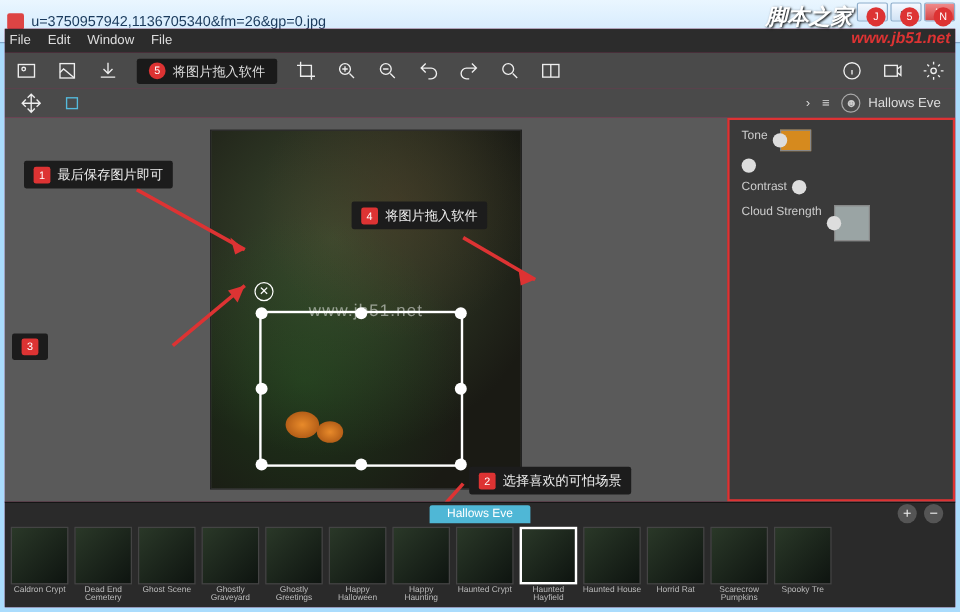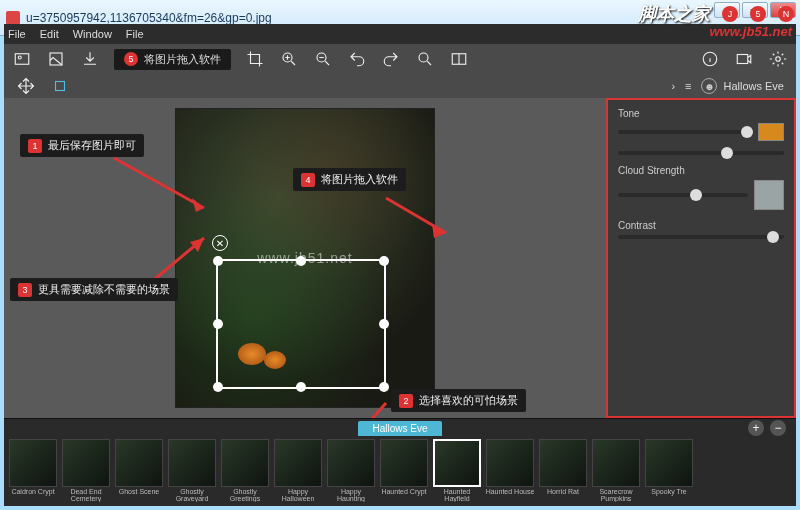--- a/index.html
+++ b/index.html
@@ -29,21 +29,21 @@
 .canvas::before{content:"";position:absolute;inset:0;background:radial-gradient(circle at 60% 20%,rgba(80,60,40,.5),transparent 40%),radial-gradient(circle at 30% 70%,rgba(40,120,40,.3),transparent 50%)}
 .pumpkin{position:absolute;width:28px;height:22px;background:radial-gradient(#e88a2a,#a04d10);border-radius:50%;bottom:42px}
 .pumpkin.p1{left:62px}
 .pumpkin.p2{left:88px;width:22px;height:18px;bottom:38px}
 .watermark{position:absolute;top:50%;left:50%;transform:translate(-50%,-50%);color:rgba(255,255,255,.5);font-size:14px;letter-spacing:1px}
 .cropbox{position:absolute;border:2px solid #fff;left:40px;top:150px;width:170px;height:130px}
 .handle{position:absolute;width:10px;height:10px;background:#fff;border-radius:50%}
 .handle.tl{left:-5px;top:-5px}.handle.tr{right:-5px;top:-5px}.handle.bl{left:-5px;bottom:-5px}.handle.br{right:-5px;bottom:-5px}.handle.tm{left:50%;top:-5px;margin-left:-5px}.handle.bm{left:50%;bottom:-5px;margin-left:-5px}.handle.ml{left:-5px;top:50%;margin-top:-5px}.handle.mr{right:-5px;top:50%;margin-top:-5px}
 .closeh{position:absolute;left:-6px;top:-26px;width:16px;height:16px;border:1.5px solid #fff;border-radius:50%;color:#fff;display:flex;align-items:center;justify-content:center;font-size:10px}
 .sidepanel{width:190px;background:#3a3a3a;border:2px solid #d33;padding:8px 10px;color:#ccc;display:flex;flex-direction:column;gap:10px}
-.ctrl{display:flex;flex-direction:column;gap:4px}
+.ctrl{display:flex;gap:4px}
 .ctrl label{font-size:10px;color:#ccc}
 .ctrl .row{display:flex;align-items:center;gap:6px}
 .slider{flex:1;height:4px;background:#2a2a2a;border-radius:2px;position:relative}
 .slider .knob{position:absolute;top:-4px;width:12px;height:12px;background:#ddd;border-radius:50%}
 .swatch{width:26px;height:18px;border:1px solid #888}
 .callout{position:absolute;background:#1c1c1c;color:#eee;padding:4px 8px;border-radius:2px;display:flex;align-items:center;gap:6px;font-size:11px;z-index:5}
 .cnum{width:14px;height:14px;border-radius:2px;background:#d33;color:#fff;display:flex;align-items:center;justify-content:center;font-size:9px}
 .arrow{position:absolute;z-index:4;pointer-events:none}
 .arrow line{stroke:#d33;stroke-width:3}
 .arrow polygon{fill:#d33}
@@ -217,21 +217,20 @@
         <span class="cnum">1</span>
         <span>最后保存图片即可</span>
       </div>
       <svg class="arrow" style="left:100px;top:50px;width:120px;height:80px">
           <line x1="10" y1="10" x2="100" y2="60"></line>
           <polygon points="100,60 88,50 92,64"></polygon>
         </svg>
 
       <div class="callout" style="left:6px;top:180px">
         <span class="cnum">3</span>
-        <span>更具需要减除不需要的场景</span>
       </div>
       <svg class="arrow" style="left:120px;top:130px;width:100px;height:70px">
           <line x1="20" y1="60" x2="80" y2="10"></line>
           <polygon points="80,10 66,14 74,24"></polygon>
         </svg>
 
       <div class="callout" style="right:200px;top:70px">
         <span class="cnum">4</span>
         <span>将图片拖入软件</span>
       </div>
@@ -261,36 +260,36 @@
         </div>
       </div>
       <div class="ctrl">
         <div class="row">
             <div class="slider">
               <div class="knob" style="left:62%"></div>
             </div>
           </div>
       </div>
       <div class="ctrl">
+        <label>Contrast</label>
+        <div class="row">
+            <div class="slider">
+              <div class="knob" style="left:90%"></div>
+            </div>
+          </div>
+      </div>
+      <div class="ctrl">
         <label>Cloud Strength</label>
         <div class="row">
           <div class="slider">
               <div class="knob" style="left:55%"></div>
             </div>
           <div class="swatch" style="background:#9aa4a4;width:30px;height:30px"></div>
         </div>
       </div>
-      <div class="ctrl">
-        <label>Contrast</label>
-        <div class="row">
-            <div class="slider">
-              <div class="knob" style="left:90%"></div>
-            </div>
-          </div>
-      </div>
     </div>
   </div>
 
   <div class="presets">
     <div class="tabrow">
       <div class="tab">Hallows Eve</div>
       <div class="addrem">
         <div class="circlebtn">+</div>
         <div class="circlebtn">−</div>
       </div>

